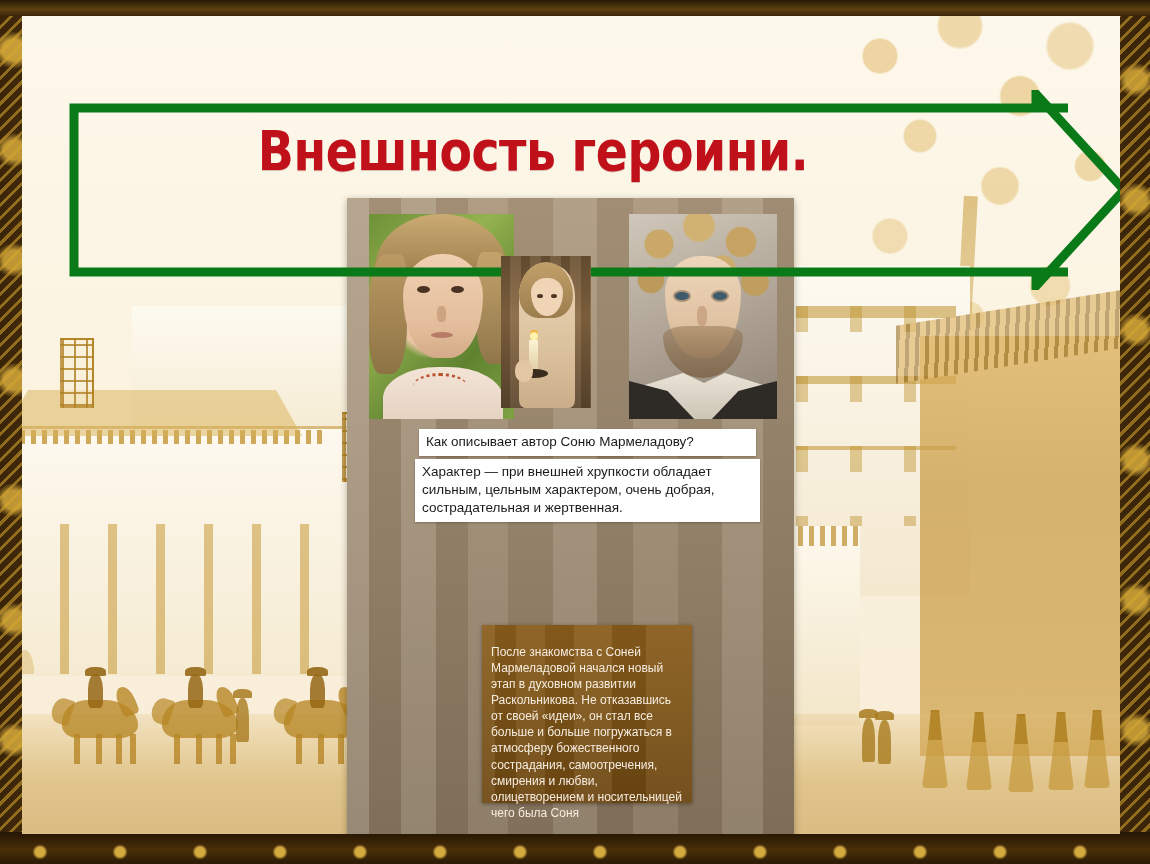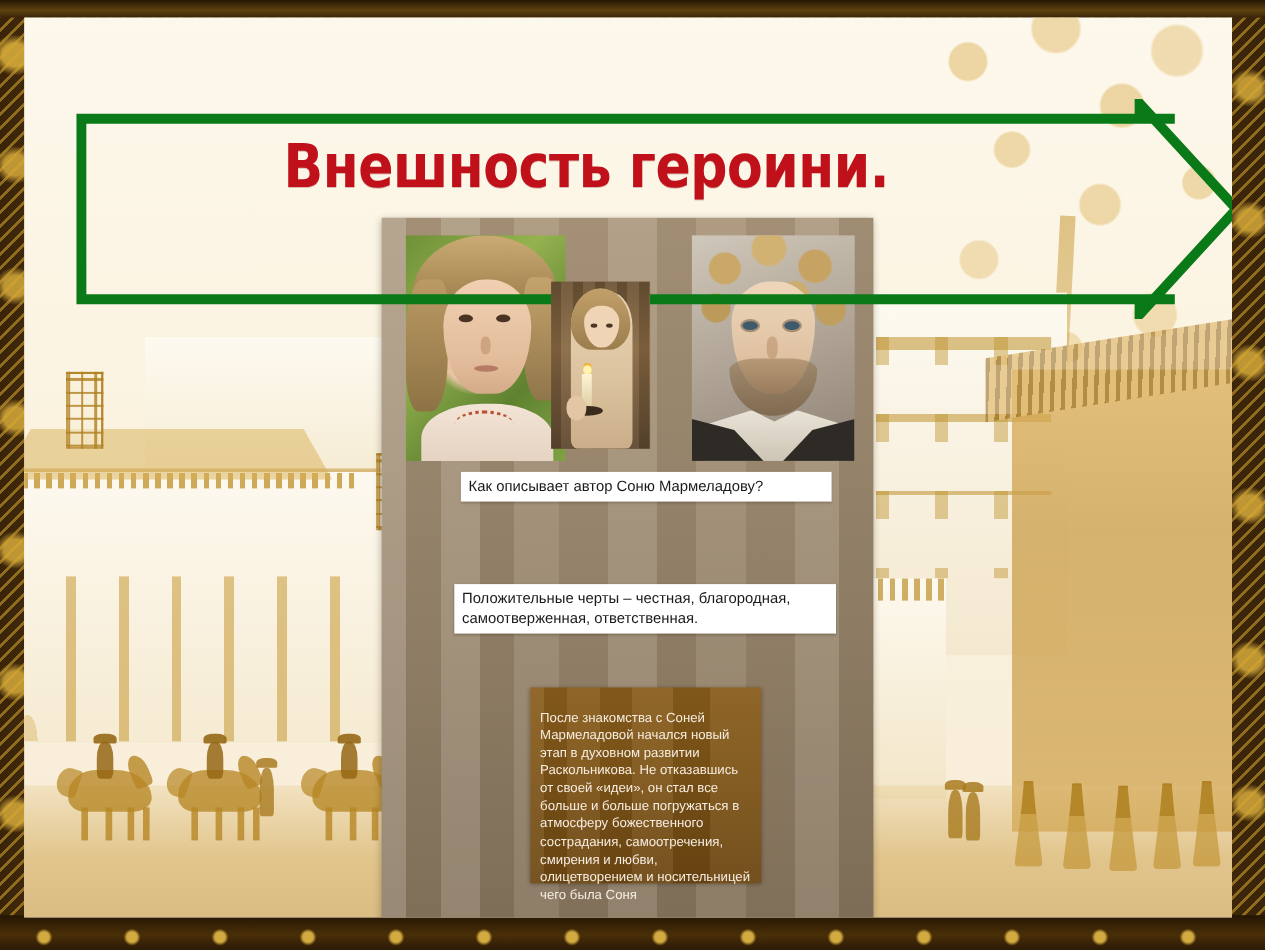--- a/index.html
+++ b/index.html
@@ -603,22 +603,22 @@
           <div class="rnose"></div>
             <div class="beard"></div>
           <div class="collar"></div>
           <div class="coat"></div>
             <div class="coat2"></div>
         </div>
       </div>
 
       <div class="caption-box cap-question">Как описывает автор Соню Мармеладову?</div>
 
-
-      <div class="caption-box cap-positive">Положительные черты – честная, благородная, самоотверженная, ответственная.</div>
+      <div class="caption-box cap-character">Характер — при  внешней хрупкости обладает сильным, цельным   характером, очень добрая, сострадательная и жертвенная.</div>
+
 
 
       <div class="summary-box">После знакомства с Соней Мармеладовой начался новый этап в духовном развитии Раскольникова. Не отказавшись от своей «идеи», он стал все больше и больше погружаться в атмосферу божественного сострадания, самоотречения, смирения и любви, олицетворением и носительницей чего была Соня</div>
     </div>
 
     <div class="arrow-banner">
       <svg viewBox="0 0 1062 200" preserveAspectRatio="none">
         <polyline points="968,18 968,4 1056,100 968,196 968,182" fill="none" stroke="#0a7a18" stroke-width="9" stroke-linejoin="miter" stroke-linecap="butt"></polyline>
         <polyline points="1000,18 6,18 6,182 1000,182" fill="none" stroke="#0a7a18" stroke-width="9" stroke-linejoin="miter" stroke-linecap="butt"></polyline>
       </svg>

